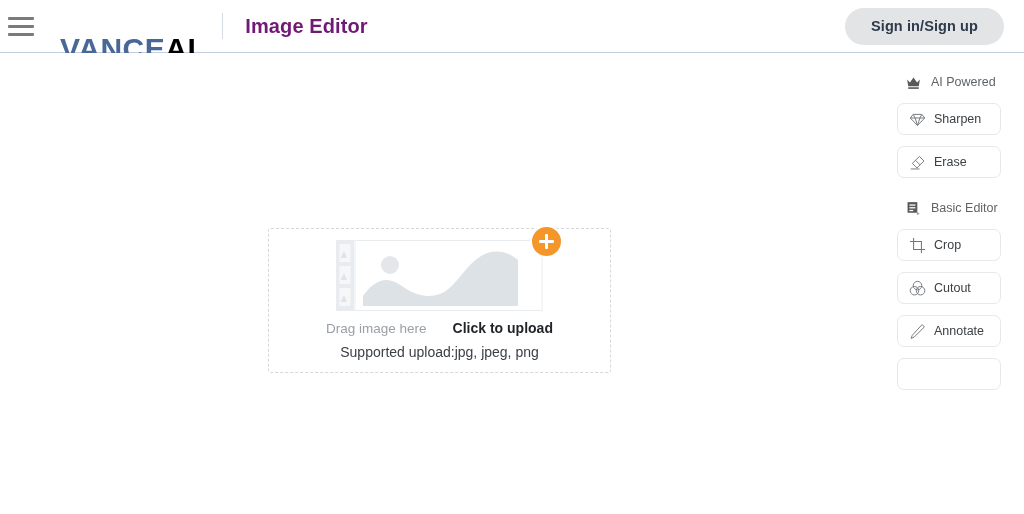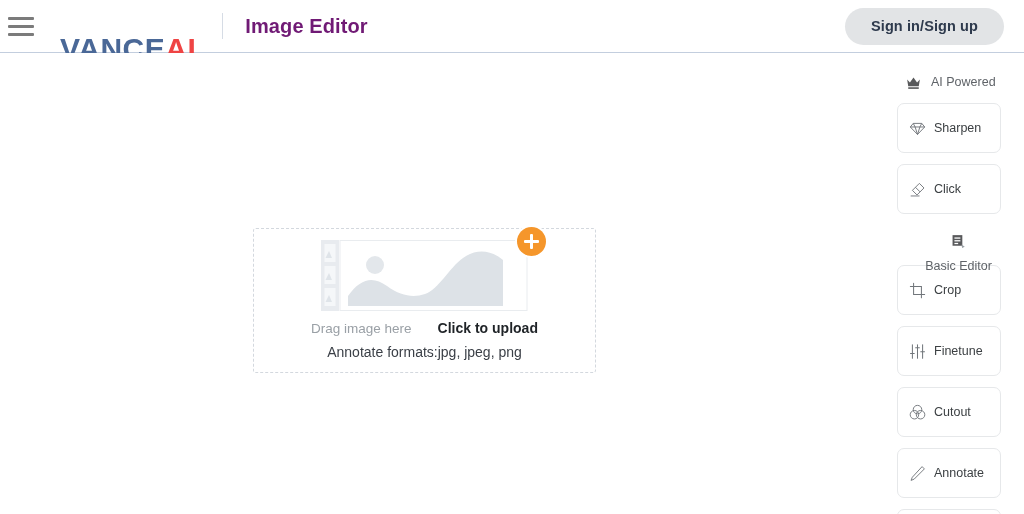--- a/index.html
+++ b/index.html
@@ -57,21 +57,21 @@
     font-weight: bold;
     letter-spacing: 0.5px;
     line-height: 1;
     white-space: nowrap;
     cursor: pointer;
     display: flex;
     align-items: baseline;
     font-family: "Liberation Sans", sans-serif;
   }
   .logo .vance { color: #4a6897; }
-  .logo .ai { color: #ef4444; margin-top: 46px; }
+  .logo .ai { color: #000000; margin-top: 46px; }
 
   .header-divider {
     width: 1px;
     height: 26px;
     background: #d6dce5;
     margin: 0 22px 0 26px;
     flex: 0 0 auto;
   }
 
   .page-title {
@@ -111,21 +111,21 @@
   
   .canvas {
     flex: 1 1 auto;
     position: relative;
     background: #ffffff;
     overflow: hidden;
   }
 
   .dropzone {
     position: absolute;
-    left: 253px;
+    left: 268px;
     top: 175px;
     width: 343px;
     height: 145px;
     border: 1px dashed #d3d8de;
     border-radius: 3px;
     background: #ffffff;
     display: flex;
     flex-direction: column;
     align-items: center;
     cursor: pointer;
@@ -207,41 +207,41 @@
   }
 
   .sb-group-header {
     display: flex;
     align-items: center;
     gap: 9px;
     height: 22px;
     padding-left: 8px;
     margin-bottom: 10px;
   }
-  .sb-group-header.spaced { margin-top: 19px; flex-direction: column; }
+  .sb-group-header.spaced { margin-top: 19px; }
 
   .sb-group-icon {
     width: 17px;
     height: 17px;
     display: flex;
     align-items: center;
     justify-content: center;
     flex: 0 0 auto;
   }
 
   .sb-group-label {
     font-size: 12.5px;
     color: #5f6368;
     white-space: nowrap;
     font-family: Liberation Sans, sans-serif;
   }
 
   .tool-btn {
     width: 104px;
-    height: 50px;
+    height: 32px;
     background: #ffffff;
     border: 1px solid #e6e8ea;
     border-radius: 7px;
     display: flex;
     align-items: center;
     gap: 8px;
     padding-left: 11px;
     margin-bottom: 11px;
     cursor: pointer;
     font-family: "Liberation Sans", sans-serif;
@@ -317,21 +317,21 @@
           </svg>
 
           <div class="plus-badge"></div>
         </div>
 
         <div class="dz-line1">
           <span class="dz-drag">Drag image here</span>
           <span class="dz-click">Click to upload</span>
         </div>
 
-        <div class="dz-line2">Annotate formats:jpg, jpeg, png</div>
+        <div class="dz-line2">Supported upload:jpg, jpeg, png</div>
       </div>
     </div>
 
     <div class="sidebar">
 
       <div class="sb-group-header">
         <span class="sb-group-icon">
           <svg width="17" height="17" viewBox="0 0 20 20">
             <path d="M2.5 6.5 L5.8 10 L10 4 L14.2 10 L17.5 6.5 L16.2 14.5 L3.8 14.5 Z" fill="#58595b"></path>
             <rect x="3.8" y="15.6" width="12.4" height="1.9" fill="#58595b"></rect>
@@ -354,21 +354,21 @@
 
 
       <div class="tool-btn">
         <span class="tool-icon">
           <svg width="17" height="17" viewBox="0 0 20 20" fill="none" stroke="#70757a" stroke-width="1.1" stroke-linejoin="round">
             <path d="M12.2 2.8 L17.6 8.2 L9.4 16.4 L4 11 Z"></path>
             <path d="M7.6 7.4 L13 12.8"></path>
             <path d="M2 17.6 H12.4"></path>
           </svg>
         </span>
-        <span class="tool-label">Click</span>
+        <span class="tool-label">Erase</span>
       </div>
 
       <div class="sb-group-header spaced">
         <span class="sb-group-icon">
           <svg width="17" height="17" viewBox="0 0 20 20">
             <path d="M3 2.5 H14.5 V15 H3 Z" fill="#58595b"></path>
             <rect x="5.2" y="5.2" width="7" height="1.5" fill="#ffffff"></rect>
             <rect x="5.2" y="8.4" width="7" height="1.5" fill="#ffffff"></rect>
             <rect x="5.2" y="11.6" width="4.4" height="1.5" fill="#ffffff"></rect>
             <path d="M13.6 13.4 L17.4 16.1 L14.2 17.6 Z" fill="#9aa0a6"></path>
@@ -380,33 +380,20 @@
       <div class="tool-btn">
         <span class="tool-icon">
           <svg width="17" height="17" viewBox="0 0 20 20" fill="none" stroke="#70757a" stroke-width="1.2" stroke-linecap="round">
             <path d="M5.4 1.6 V14.6 H18.4"></path>
             <path d="M1.6 5.4 H14.6 V18.4"></path>
           </svg>
         </span>
         <span class="tool-label">Crop</span>
       </div>
 
-      <div class="tool-btn">
-        <span class="tool-icon">
-          <svg width="17" height="17" viewBox="0 0 20 20" fill="none" stroke="#70757a" stroke-width="1.2" stroke-linecap="round">
-            <path d="M4 2 V18"></path>
-              <path d="M10 2 V18"></path>
-              <path d="M16 2 V18"></path>
-            <path d="M1.8 12.4 H6.2"></path>
-              <path d="M7.8 5.6 H12.2"></path>
-              <path d="M13.8 10.4 H18.2"></path>
-          </svg>
-        </span>
-        <span class="tool-label">Finetune</span>
-      </div>
 
       <div class="tool-btn">
         <span class="tool-icon">
           <svg width="17" height="17" viewBox="0 0 20 20" fill="none" stroke="#70757a" stroke-width="1.1">
             <circle cx="10" cy="6.6" r="5"></circle>
             <circle cx="6.4" cy="12.6" r="5"></circle>
             <circle cx="13.6" cy="12.6" r="5"></circle>
           </svg>
         </span>
         <span class="tool-label">Cutout</span>

